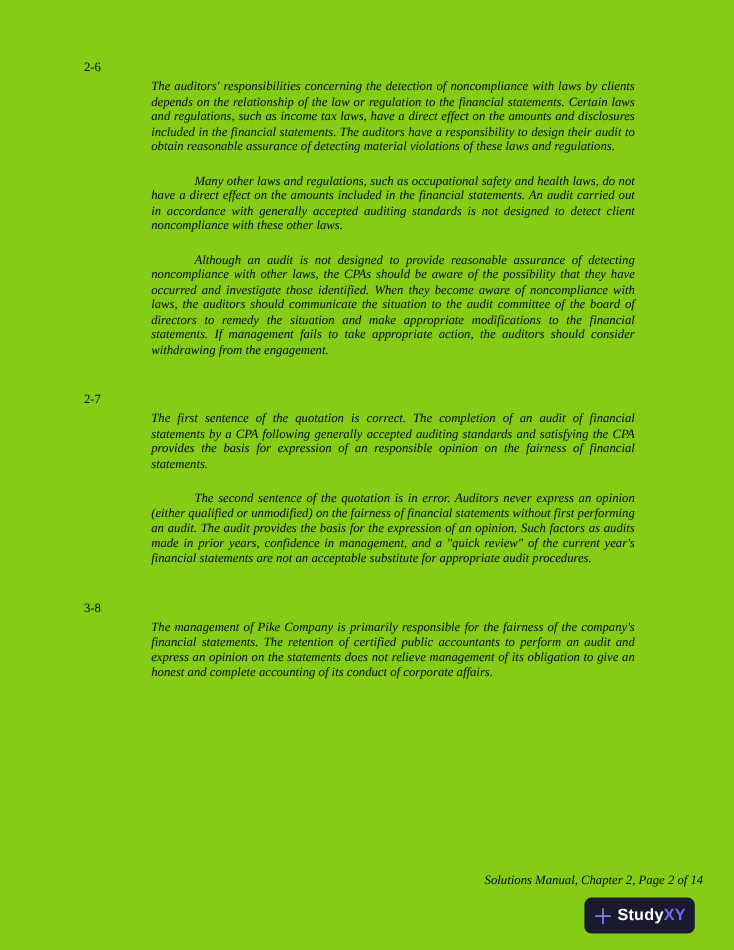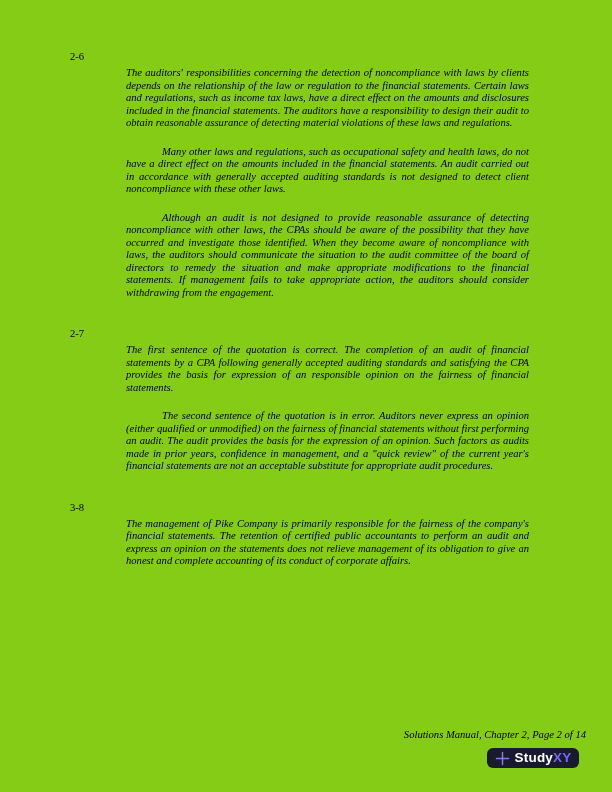--- a/index.html
+++ b/index.html
@@ -42,21 +42,21 @@
     right: 26px;
     font-size: 10.6px;
     font-style: italic;
     white-space: nowrap;
   }
   .brand-badge {
     position: absolute;
     top: 748px;
     right: 33px;
     width: 92px;
-    height: 20px;
+    height: 30px;
     background: #1a1a2e;
     border-radius: 6px;
     display: flex;
     align-items: center;
     justify-content: center;
     gap: 5px;
     cursor: pointer;
   }
   .brand-badge .plus-wrap {
     display: flex;

